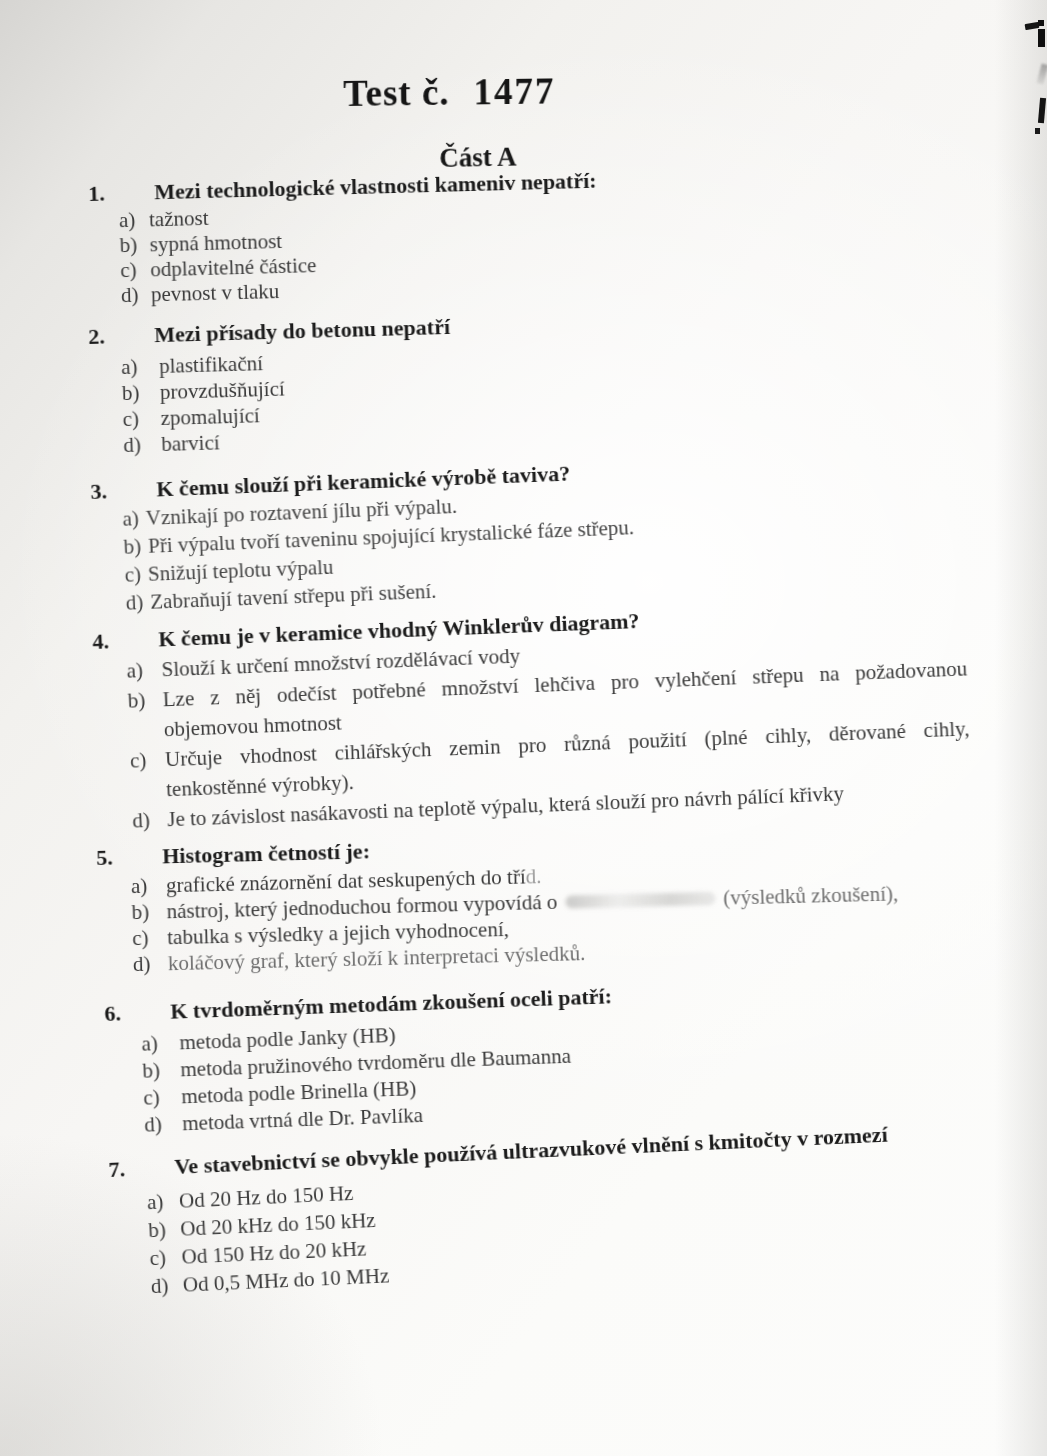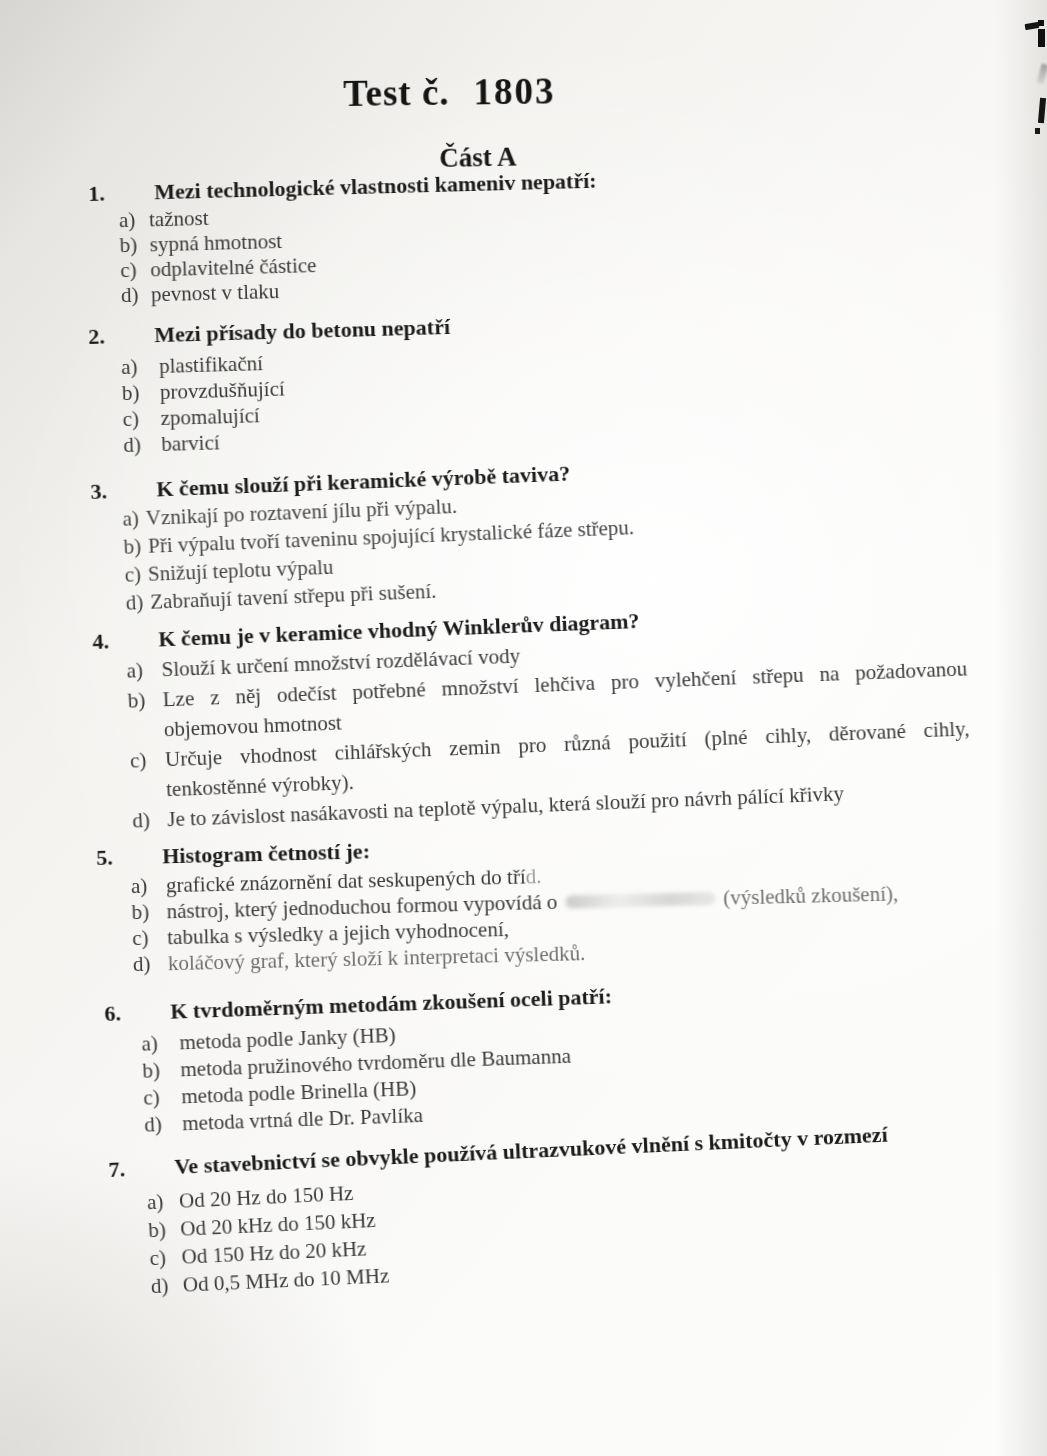--- a/index.html
+++ b/index.html
@@ -112,21 +112,21 @@
     <span class="dt"></span>
     <span class="st"></span>
   </div>
   <div class="artifact art2"></div>
   <div class="artifact art3">
     <span class="st"></span>
     <span class="dt"></span>
   </div>
 
   <div class="doc-title">
-    <span>Test č.</span><span class="num">1803</span>
+    <span>Test č.</span><span class="num">1477</span>
   </div>
   <div class="section-title">Část A</div>
 
   <div class="q q1">
     <div class="q-head">
       <span class="q-num">1.</span>
       <span>Mezi technologické vlastnosti kameniv nepatří:</span>
     </div>
     <div class="opts">
       <div class="opt">

